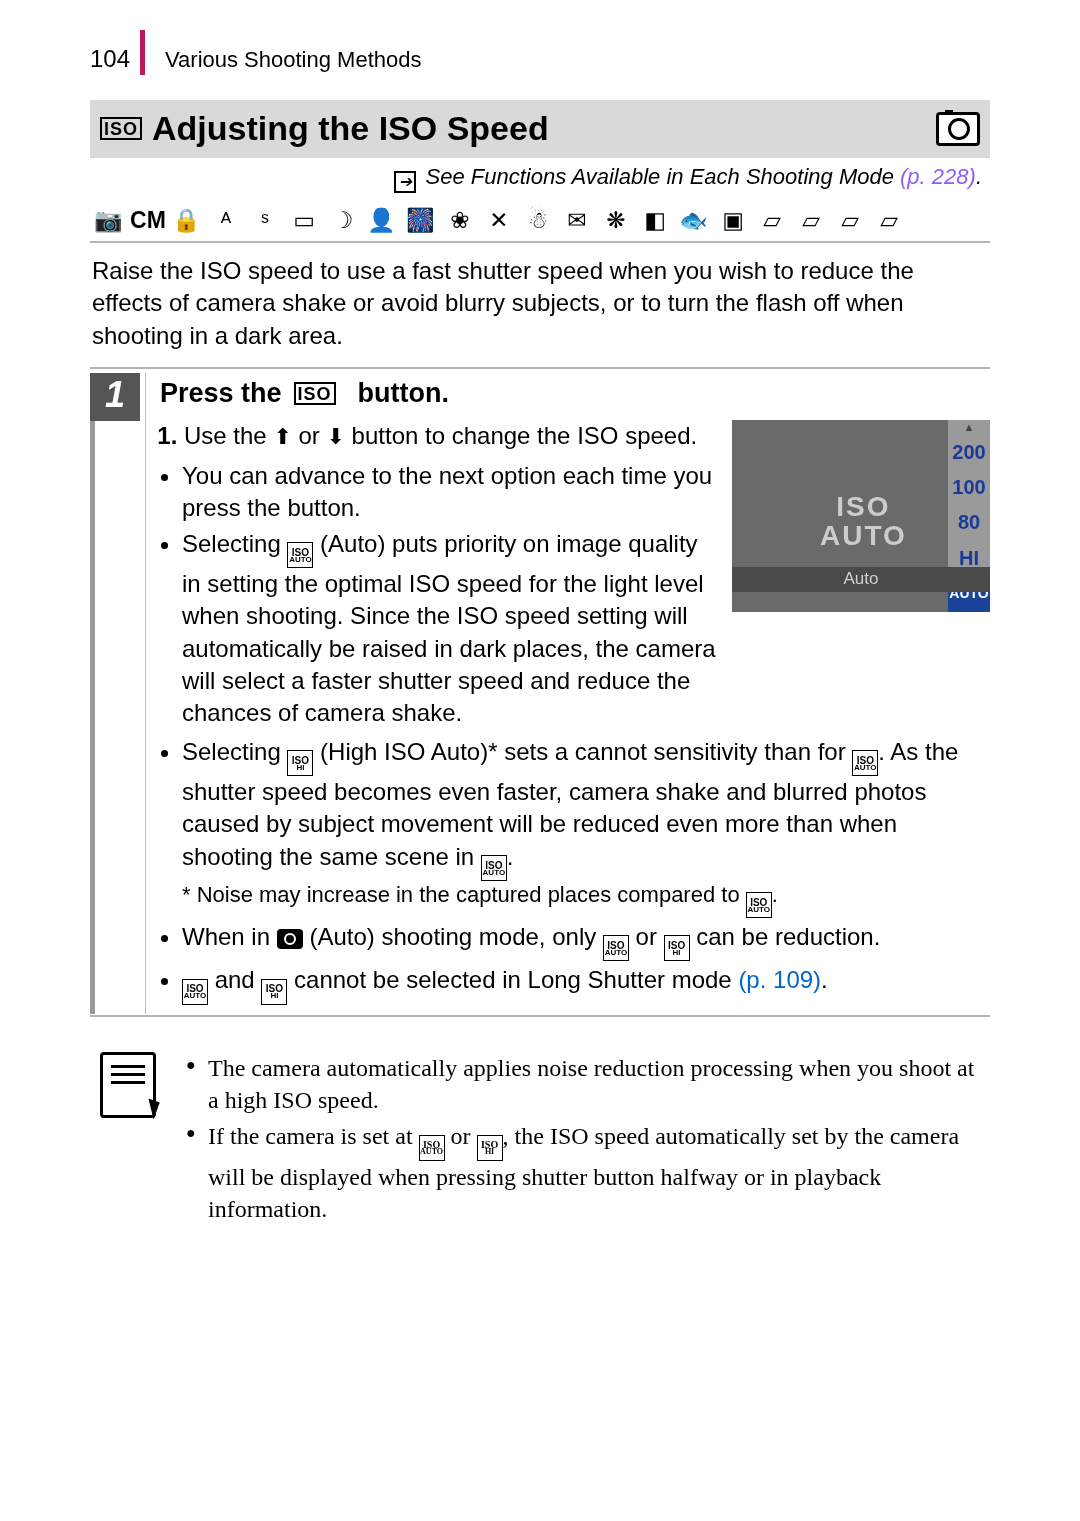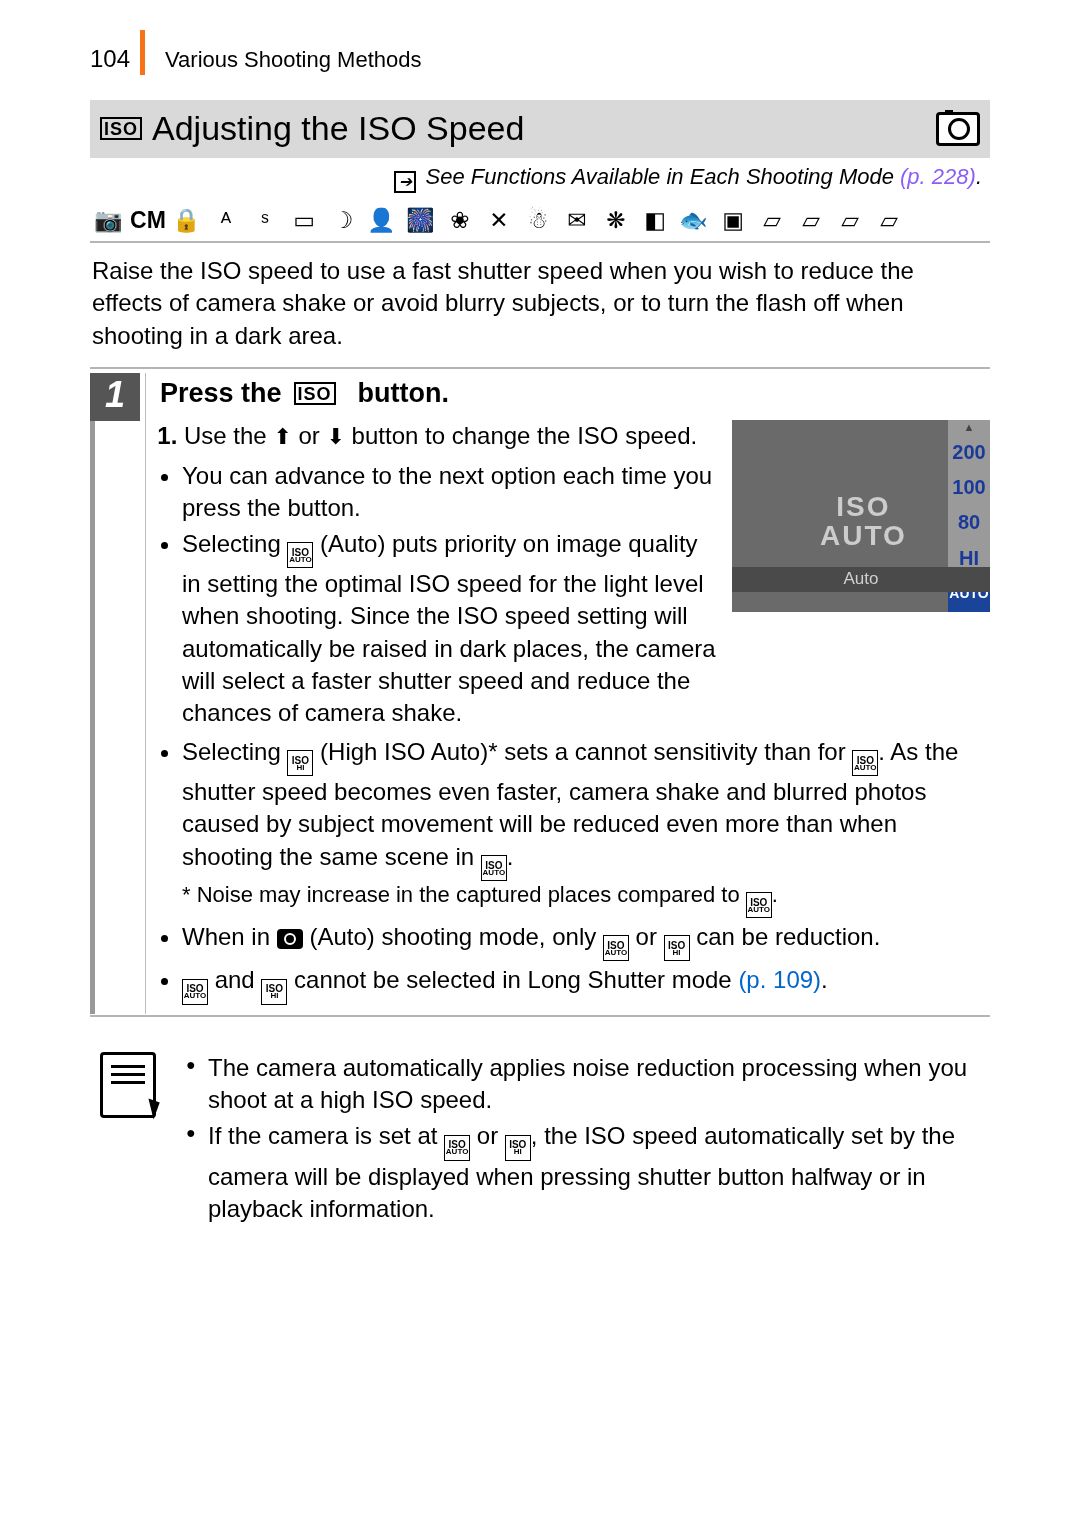--- a/index.html
+++ b/index.html
@@ -15,21 +15,21 @@
     padding: 30px 90px 60px 90px;
   }
   .header {
     display: flex;
     align-items: flex-end;
     margin-bottom: 25px;
   }
   .page-num {
     font-size: 24px;
     padding: 0 10px 0 0;
-    border-right: 5px solid #f97316;
+    border-right: 5px solid #be185d;
     height: 45px;
     display: flex;
     align-items: flex-end;
   }
   .chapter {
     font-size: 22px;
     padding-left: 20px;
   }
   .title-bar {
     background: #d9d9d9;
@@ -42,21 +42,21 @@
     border: 2px solid #000;
     font-size: 18px;
     font-weight: bold;
     padding: 1px 2px 0 2px;
     margin-right: 10px;
     line-height: 1;
     letter-spacing: 1px;
   }
   .title-text {
     font-size: 34px;
-    font-weight: 400;
+    font-weight: 700;
   }
   .cam-icon {
     border: 3px solid #000;
     border-radius: 4px;
     background: #fff;
     width: 38px; height: 28px;
     position: relative;
   }
   .cam-icon::before {
     content: "";
@@ -183,21 +183,21 @@
   .inline-cam {
     display:inline-block;vertical-align:-4px;
     width:26px;height:20px;background:#000;border-radius:4px;position:relative;
   }
   .inline-cam::before{content:"";position:absolute;width:8px;height:8px;border:2px solid #fff;border-radius:50%;top:4px;left:7px;}
   .arrow-up, .arrow-down{font-size:22px;font-weight:bold}
   .foot-note{font-size:22px; margin-top:-1px;}
   .link{color:#0066cc;}
   .step-end{border-bottom:2px solid #b5b5b5;height:1px;margin-bottom:35px;}
 
-  .note-block { display:flex; gap:30px; margin: 0 10px;}
+  .note-block { display:flex; gap:30px; margin: 0 10px; font-family: Liberation Serif, serif;}
   .note-icon {
     width:50px;height:60px;border:3px solid #000;border-radius:4px;
     position:relative;flex:0 0 50px;
   }
   .note-icon::before{content:"";position:absolute;left:8px;top:10px;right:8px;height:3px;background:#000;box-shadow:0 8px 0 #000, 0 16px 0 #000;}
   .note-icon::after{content:"";position:absolute;right:-4px;bottom:-3px;width:0;height:0;
     border-left:12px solid transparent;border-top:18px solid #000;transform:rotate(20deg);}
   .note-list{list-style: none;padding:0;margin:0;flex:1;}
   .note-list li{position:relative;padding-left:22px;font-size:24px;margin-bottom:4px;}
   .note-list li::before{content:"●";position:absolute;left:0;top:2px;font-size:16px;}

